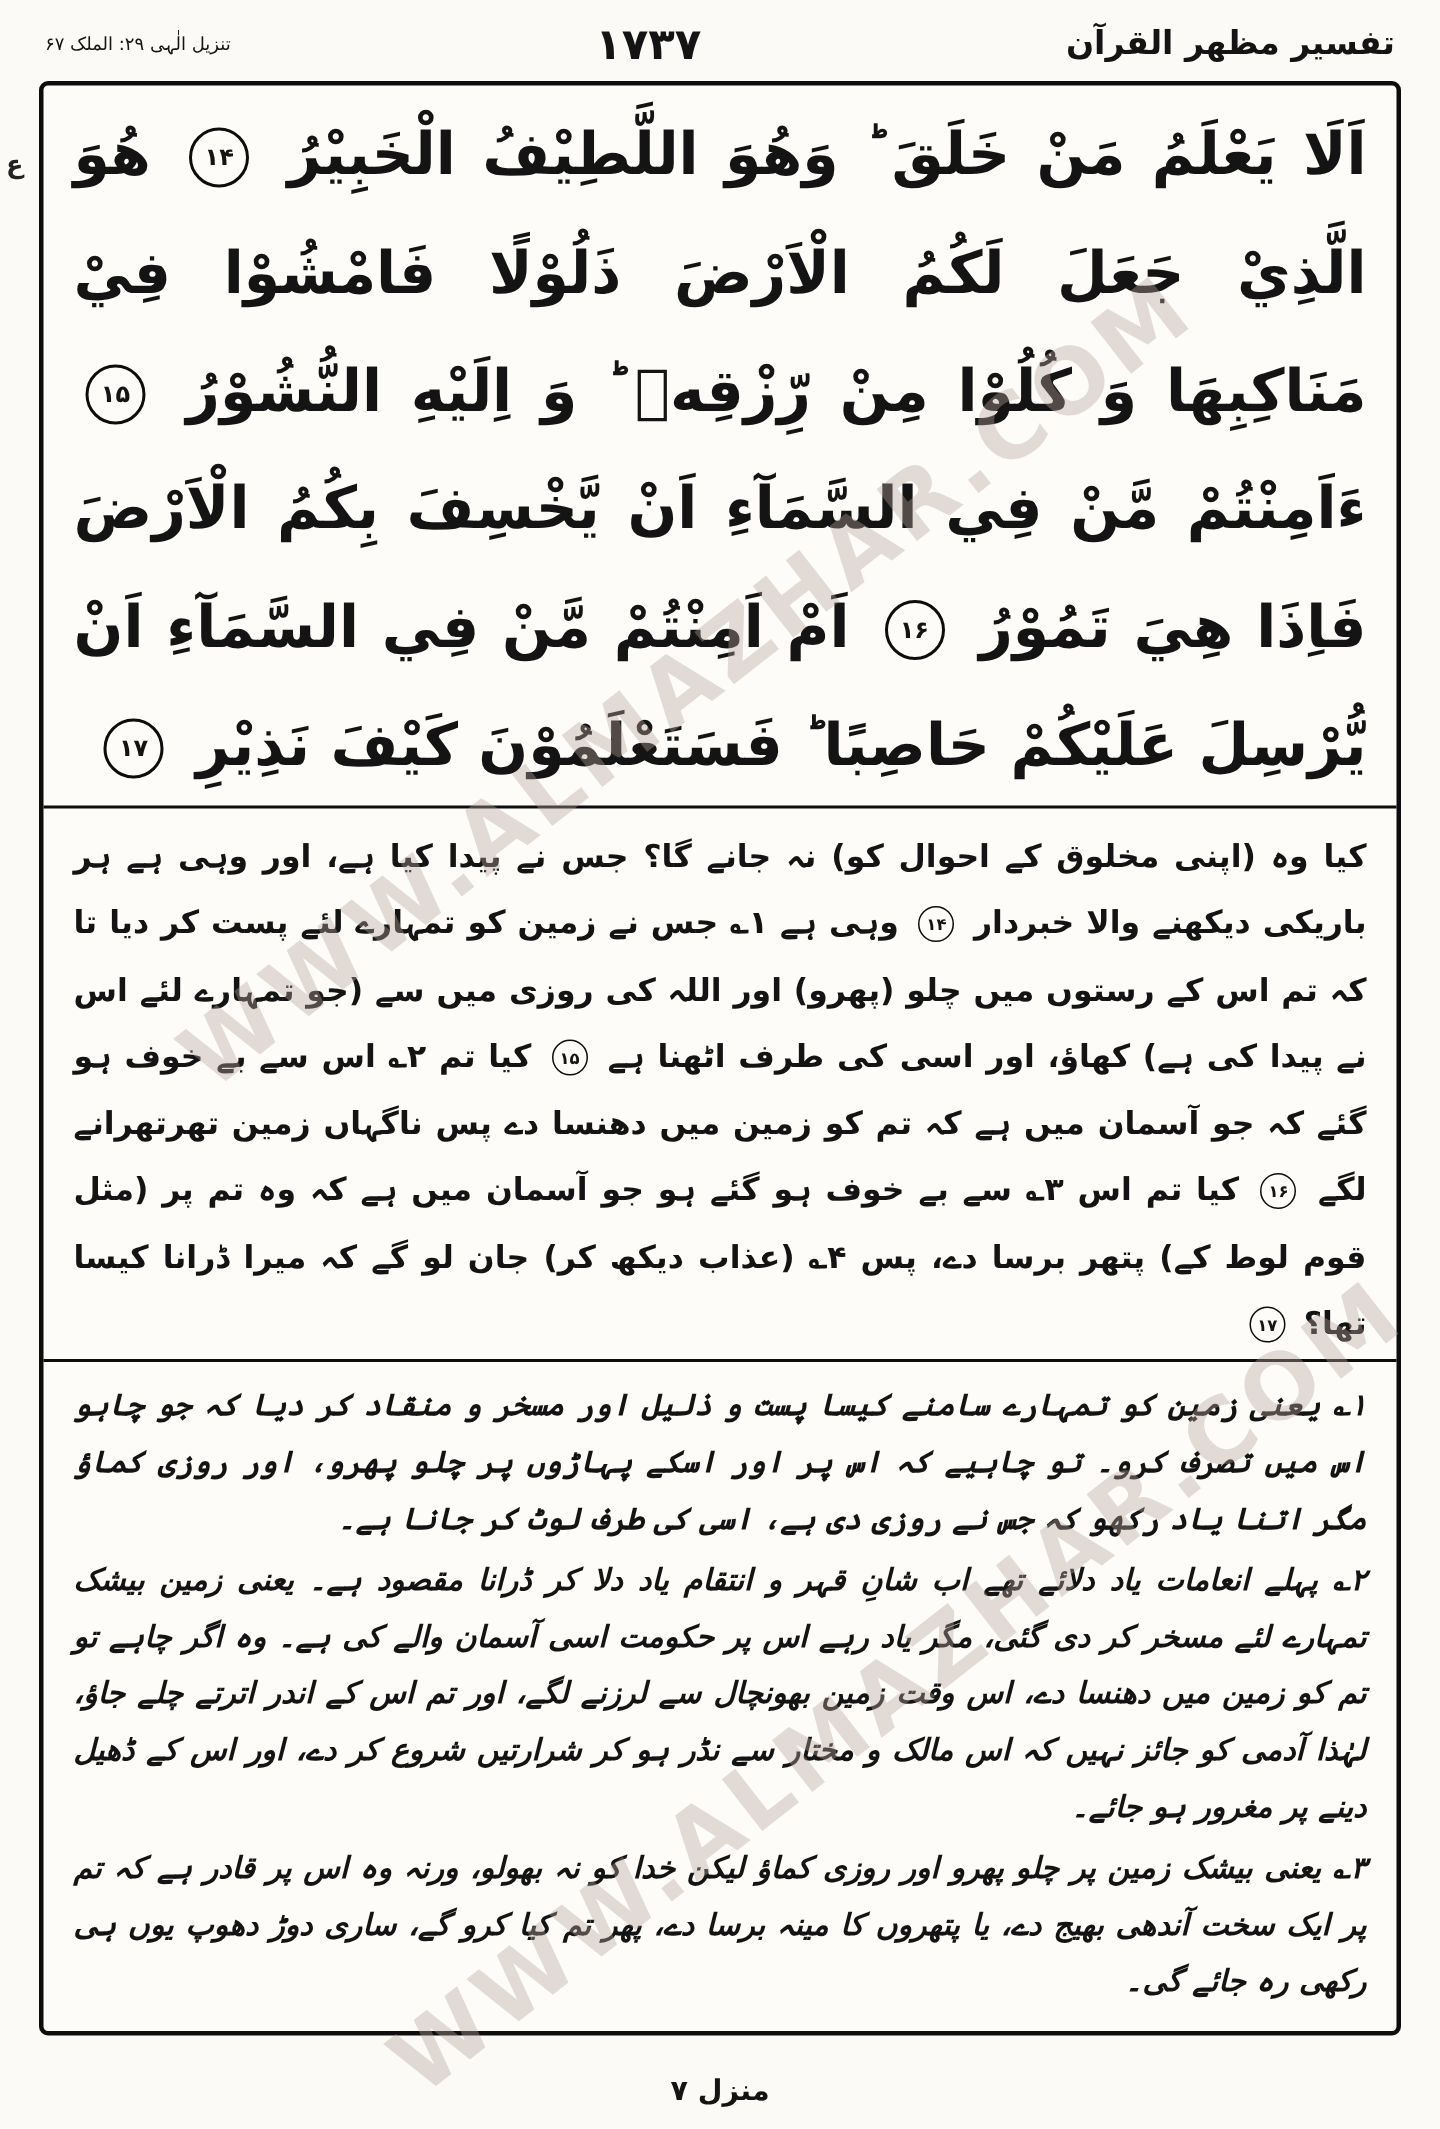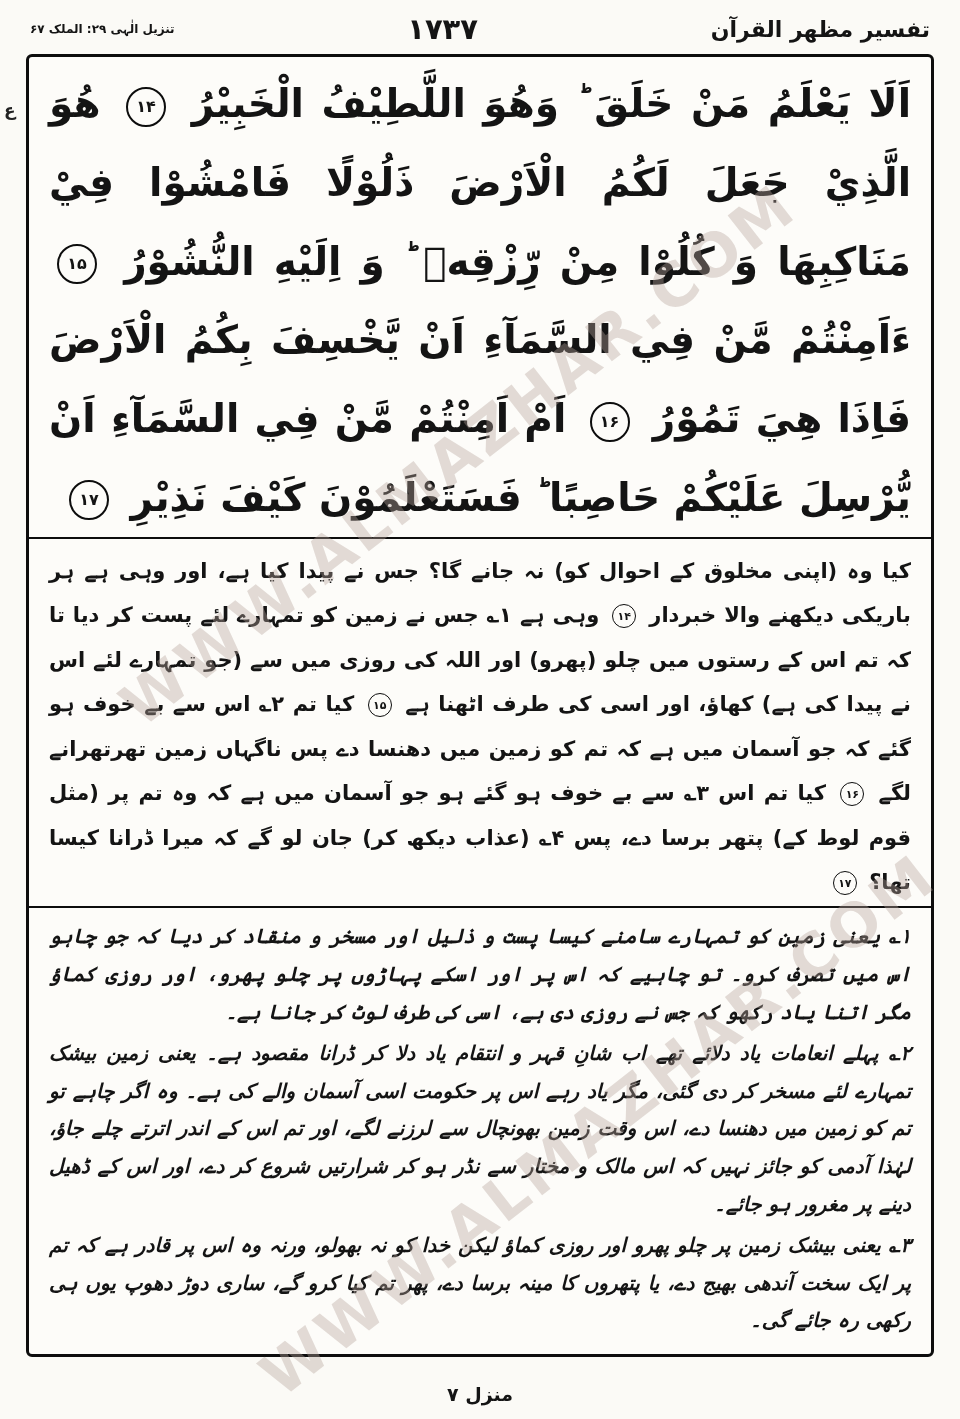--- a/index.html
+++ b/index.html
@@ -10,21 +10,21 @@
     direction:rtl;
   }
   
   .header{
     position:absolute;top:8px;left:0;right:0;height:42px;
     display:flex;align-items:center;justify-content:space-between;
     padding:0 30px;box-sizing:border-box;
   }
   .header .right-title{font-size:22px;font-weight:bold;}
   .header .page-number{font-size:29px;font-weight:bold;letter-spacing:6px;}
-  .header .left-label{font-size:12px;font-weight:bold;}
+  .header .left-label{font-size:12px;font-weight:normal;}
   
   .margin-marker{
     position:absolute;right:auto;left:4px;top:100px;
     font-size:17px;font-weight:bold;color:#222;
   }
   
   .page-box{
     position:absolute;top:54px;left:26px;right:26px;bottom:62px;
     border:3px solid #0d0d0d;border-radius:6px;
     background:#fdfcf9;

